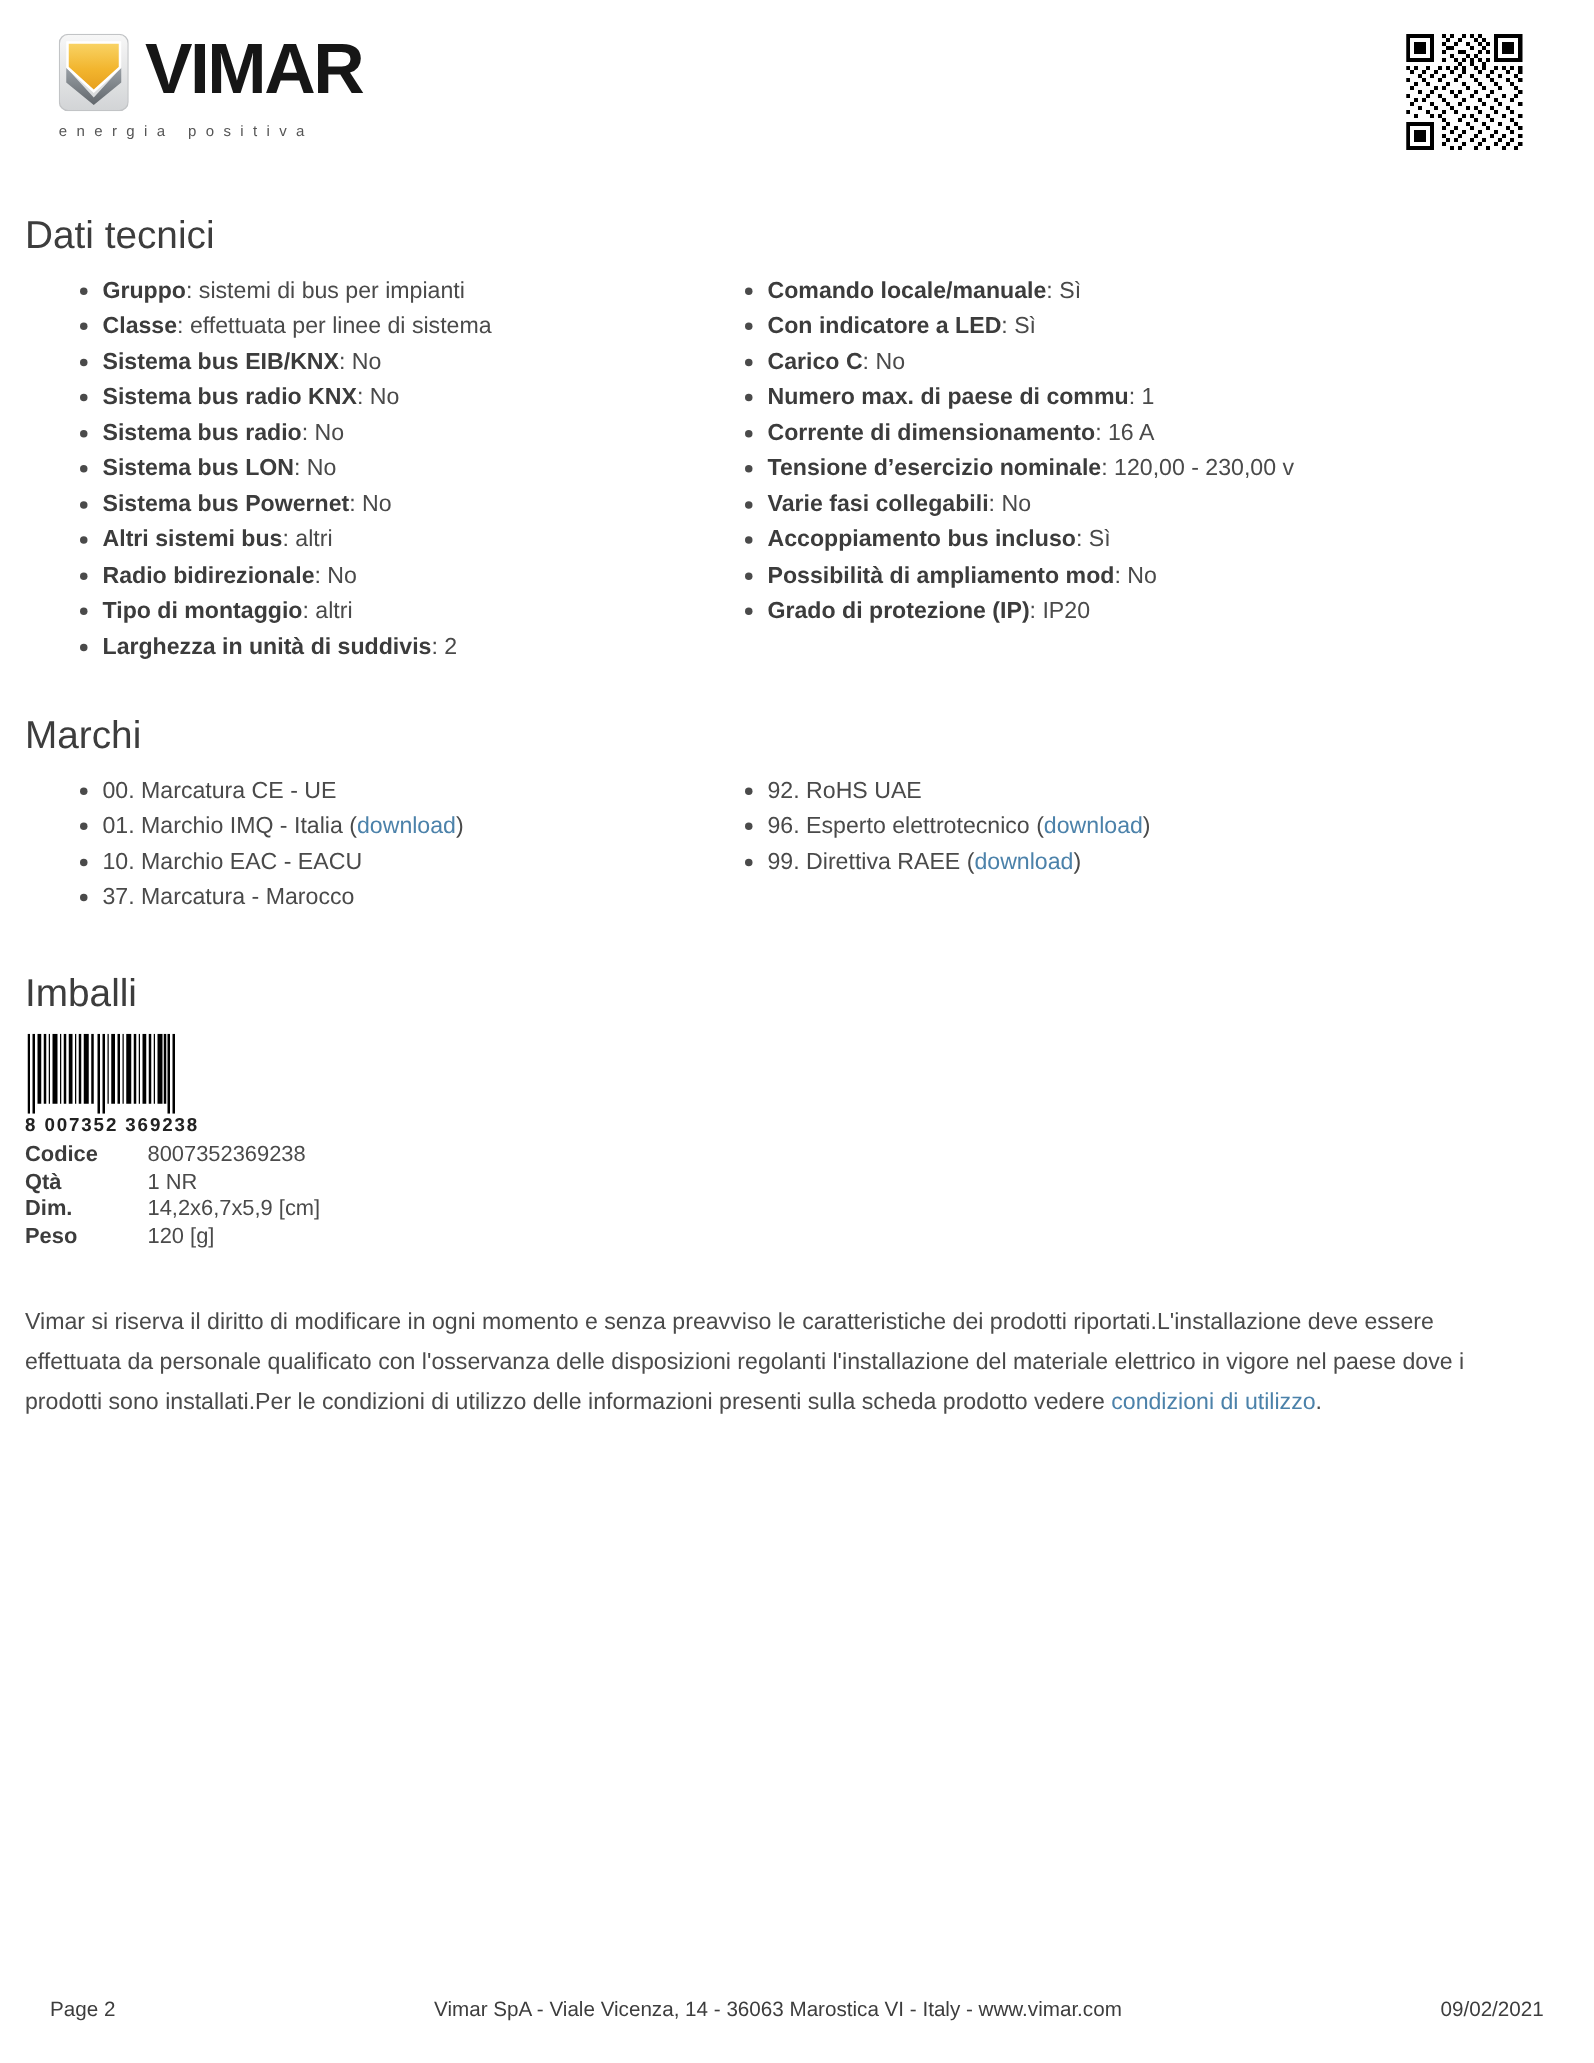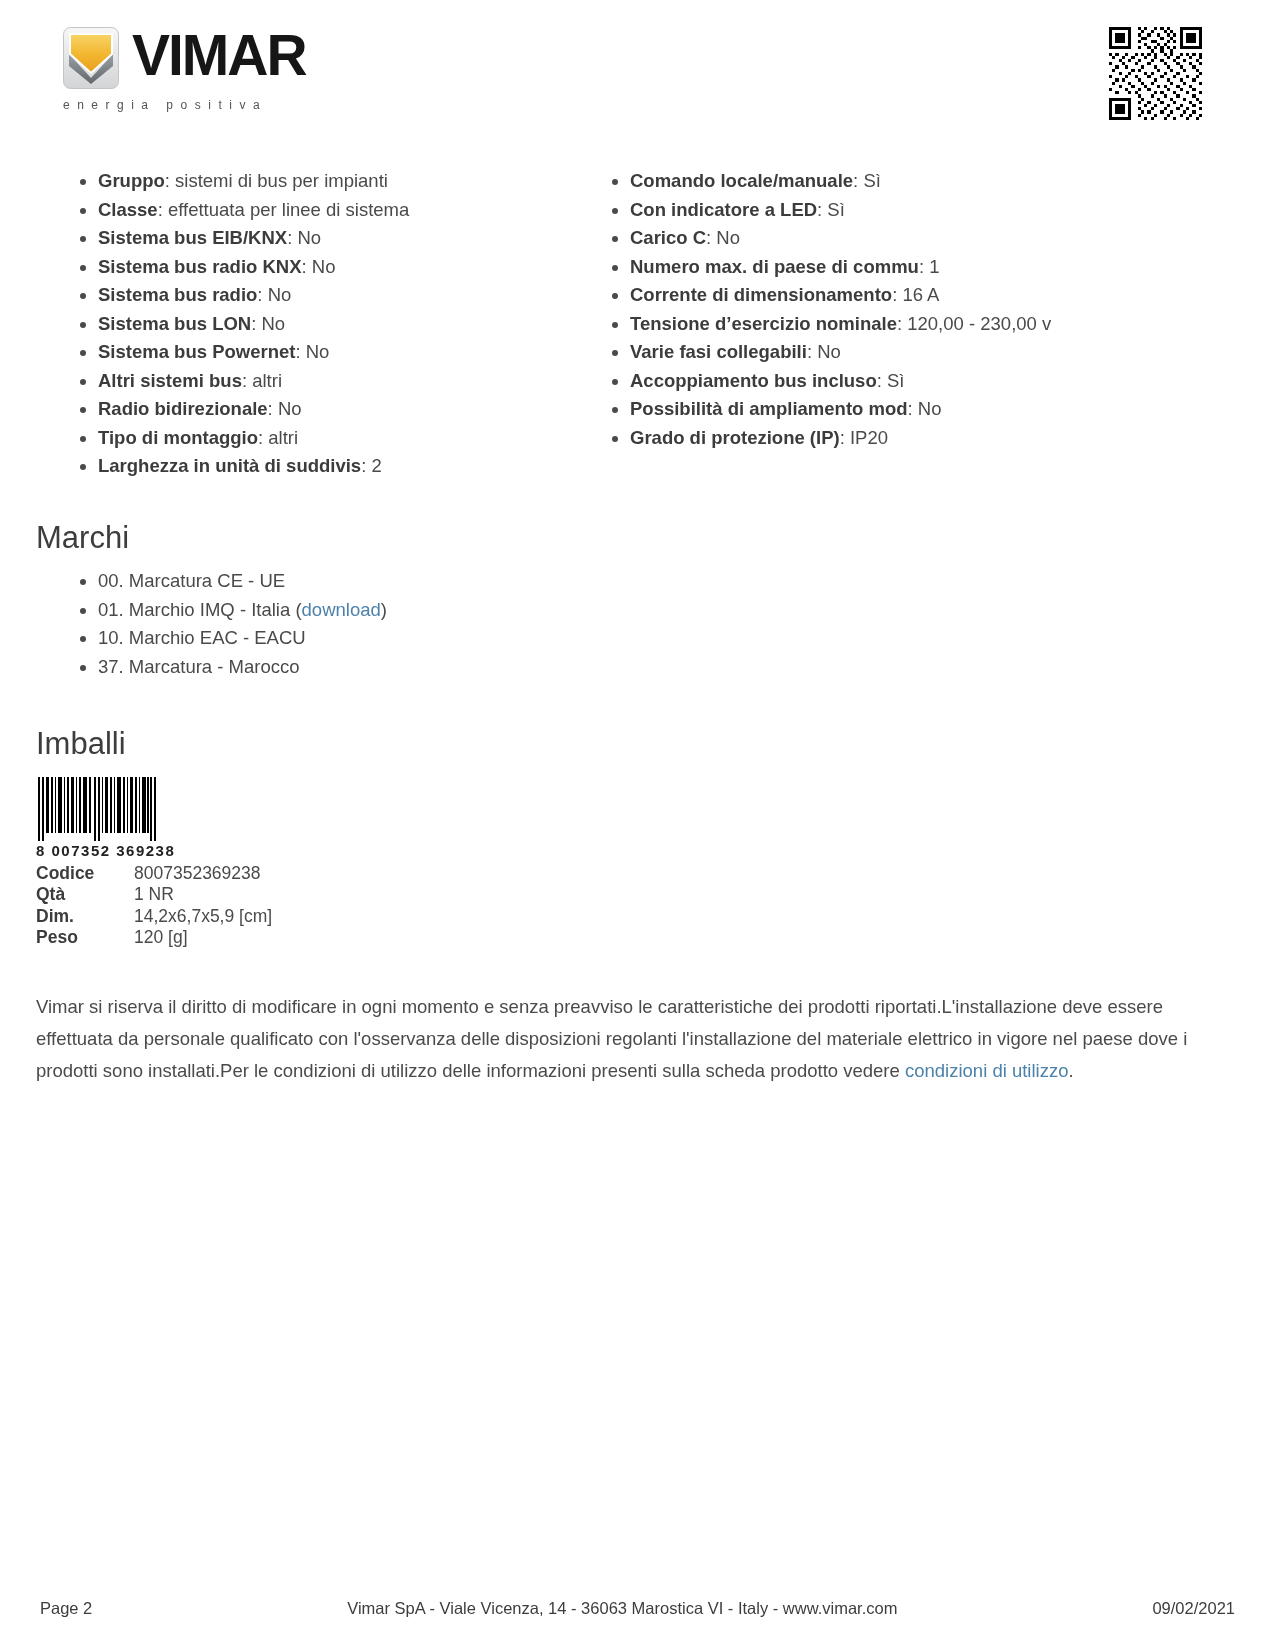--- a/index.html
+++ b/index.html
@@ -1,21 +1,21 @@
 <!DOCTYPE html>
 <html><head>
 <meta charset="utf-8">
 <style>
   html,body{margin:0;padding:0;}
   body{
     width:1275px;height:1650px;position:relative;overflow:hidden;
     background:#ffffff;color:#444;
     font-family:"Liberation Sans","DejaVu Sans",sans-serif;
   }
-  .page{padding:0 36px;}
+  .page{padding:0 20px;}
 
   
   .header{display:flex;justify-content:space-between;align-items:flex-start;margin:27px 37px 0 27px;}
   .logo-row{display:flex;align-items:flex-start;gap:13px;}
   .logo-icon svg{display:block;}
   .brand{font-size:57px;font-weight:bold;color:#161616;letter-spacing:-2px;line-height:.92;margin-top:2px;}
   .tagline{color:#555;font-size:12px;letter-spacing:7.5px;margin-top:9px;white-space:nowrap;}
   .qr svg{display:block;}
 
   
@@ -95,20 +95,21 @@
           <rect x="0" y="22" width="7" height="7"></rect>
             <rect x="1" y="23" width="5" height="5" fill="#fff"></rect>
             <rect x="2" y="24" width="3" height="3"></rect>
           <path d="M9 0h1v1h-1zM11 0h1v1h-1zM14 0h1v1h-1zM16 0h1v1h-1zM18 0h1v1h-1zM10 1h1v1h-1zM13 1h1v1h-1zM17 1h1v1h-1zM19 1h1v1h-1zM9 2h1v1h-1zM12 2h1v1h-1zM15 2h1v1h-1zM18 2h1v1h-1zM20 2h1v1h-1zM10 3h1v1h-1zM11 3h1v1h-1zM16 3h1v1h-1zM19 3h1v1h-1zM9 4h1v1h-1zM13 4h1v1h-1zM14 4h1v1h-1zM18 4h1v1h-1zM20 4h1v1h-1zM11 5h1v1h-1zM15 5h1v1h-1zM17 5h1v1h-1zM9 6h1v1h-1zM12 6h1v1h-1zM14 6h1v1h-1zM16 6h1v1h-1zM18 6h1v1h-1zM20 6h1v1h-1zM13 7h1v1h-1zM16 7h1v1h-1zM19 7h1v1h-1zM0 8h1v1h-1zM2 8h1v1h-1zM5 8h1v1h-1zM8 8h1v1h-1zM10 8h1v1h-1zM12 8h1v1h-1zM14 8h1v1h-1zM17 8h1v1h-1zM19 8h1v1h-1zM22 8h1v1h-1zM24 8h1v1h-1zM26 8h1v1h-1zM28 8h1v1h-1zM1 9h1v1h-1zM4 9h1v1h-1zM7 9h1v1h-1zM11 9h1v1h-1zM14 9h1v1h-1zM18 9h1v1h-1zM21 9h1v1h-1zM25 9h1v1h-1zM28 9h1v1h-1zM3 10h1v1h-1zM6 10h1v1h-1zM9 10h1v1h-1zM13 10h1v1h-1zM16 10h1v1h-1zM20 10h1v1h-1zM23 10h1v1h-1zM27 10h1v1h-1zM0 11h1v1h-1zM4 11h1v1h-1zM8 11h1v1h-1zM12 11h1v1h-1zM17 11h1v1h-1zM21 11h1v1h-1zM25 11h1v1h-1zM28 11h1v1h-1zM2 12h1v1h-1zM5 12h1v1h-1zM10 12h1v1h-1zM14 12h1v1h-1zM18 12h1v1h-1zM22 12h1v1h-1zM26 12h1v1h-1zM1 13h1v1h-1zM7 13h1v1h-1zM9 13h1v1h-1zM15 13h1v1h-1zM19 13h1v1h-1zM23 13h1v1h-1zM27 13h1v1h-1zM3 14h1v1h-1zM6 14h1v1h-1zM11 14h1v1h-1zM13 14h1v1h-1zM17 14h1v1h-1zM21 14h1v1h-1zM28 14h1v1h-1zM0 15h1v1h-1zM5 15h1v1h-1zM8 15h1v1h-1zM12 15h1v1h-1zM16 15h1v1h-1zM20 15h1v1h-1zM24 15h1v1h-1zM27 15h1v1h-1zM2 16h1v1h-1zM4 16h1v1h-1zM9 16h1v1h-1zM14 16h1v1h-1zM18 16h1v1h-1zM22 16h1v1h-1zM26 16h1v1h-1zM1 17h1v1h-1zM6 17h1v1h-1zM10 17h1v1h-1zM13 17h1v1h-1zM19 17h1v1h-1zM23 17h1v1h-1zM28 17h1v1h-1zM3 18h1v1h-1zM7 18h1v1h-1zM11 18h1v1h-1zM15 18h1v1h-1zM17 18h1v1h-1zM21 18h1v1h-1zM25 18h1v1h-1zM0 19h1v1h-1zM5 19h1v1h-1zM9 19h1v1h-1zM12 19h1v1h-1zM18 19h1v1h-1zM22 19h1v1h-1zM26 19h1v1h-1zM2 20h1v1h-1zM6 20h1v1h-1zM8 20h1v1h-1zM14 20h1v1h-1zM16 20h1v1h-1zM20 20h1v1h-1zM24 20h1v1h-1zM28 20h1v1h-1zM9 21h1v1h-1zM13 21h1v1h-1zM17 21h1v1h-1zM21 21h1v1h-1zM26 21h1v1h-1zM10 22h1v1h-1zM15 22h1v1h-1zM19 22h1v1h-1zM23 22h1v1h-1zM27 22h1v1h-1zM9 23h1v1h-1zM12 23h1v1h-1zM16 23h1v1h-1zM20 23h1v1h-1zM25 23h1v1h-1zM28 23h1v1h-1zM11 24h1v1h-1zM14 24h1v1h-1zM18 24h1v1h-1zM22 24h1v1h-1zM26 24h1v1h-1zM9 25h1v1h-1zM13 25h1v1h-1zM17 25h1v1h-1zM21 25h1v1h-1zM24 25h1v1h-1zM28 25h1v1h-1zM10 26h1v1h-1zM12 26h1v1h-1zM16 26h1v1h-1zM19 26h1v1h-1zM23 26h1v1h-1zM26 26h1v1h-1zM9 27h1v1h-1zM14 27h1v1h-1zM18 27h1v1h-1zM22 27h1v1h-1zM25 27h1v1h-1zM28 27h1v1h-1zM11 28h1v1h-1zM13 28h1v1h-1zM17 28h1v1h-1zM20 28h1v1h-1zM24 28h1v1h-1zM27 28h1v1h-1z"></path>
         </g>
       </svg>
     </div>
   </div>
 
   <div class="sec-dati">
+    <h2>Dati tecnici</h2>
     <div class="cols">
       <ul class="left">
         <li><span class="b">Gruppo</span><span>: </span><span>sistemi di bus per impianti</span></li>
         <li><span class="b">Classe</span><span>: </span><span>effettuata per linee di sistema</span></li>
         <li><span class="b">Sistema bus EIB/KNX</span><span>: </span><span>No</span></li>
         <li><span class="b">Sistema bus radio KNX</span><span>: </span><span>No</span></li>
         <li><span class="b">Sistema bus radio</span><span>: </span><span>No</span></li>
         <li><span class="b">Sistema bus LON</span><span>: </span><span>No</span></li>
         <li><span class="b">Sistema bus Powernet</span><span>: </span><span>No</span></li>
         <li><span class="b">Altri sistemi bus</span><span>: </span><span>altri</span></li>
@@ -132,20 +133,25 @@
   </div>
 
   <div class="sec-marchi">
     <h2>Marchi</h2>
     <div class="cols">
       <ul class="left">
         <li><span>00. Marcatura CE - UE</span></li>
         <li><span>01. Marchio IMQ - Italia (</span><a class="lnk">download</a><span>)</span></li>
         <li><span>10. Marchio EAC - EACU</span></li>
         <li><span>37. Marcatura - Marocco</span></li>
+      </ul>
+      <ul class="right">
+        <li><span>92. RoHS UAE</span></li>
+        <li><span>96. Esperto elettrotecnico (</span><a class="lnk">download</a><span>)</span></li>
+        <li><span>99. Direttiva RAEE (</span><a class="lnk">download</a><span>)</span></li>
       </ul>
     </div>
   </div>
 
   <div class="sec-imballi">
     <h2>Imballi</h2>
     <div class="barcode">
       <svg width="118" height="64" viewBox="0 0 118 64">
         <g fill="#000">
           <path d="M0 0h2v64h-2zM4 0h2v64h-2zM56 0h2v64h-2zM60 0h2v64h-2zM112 0h2v64h-2zM116 0h2v64h-2z"></path>

